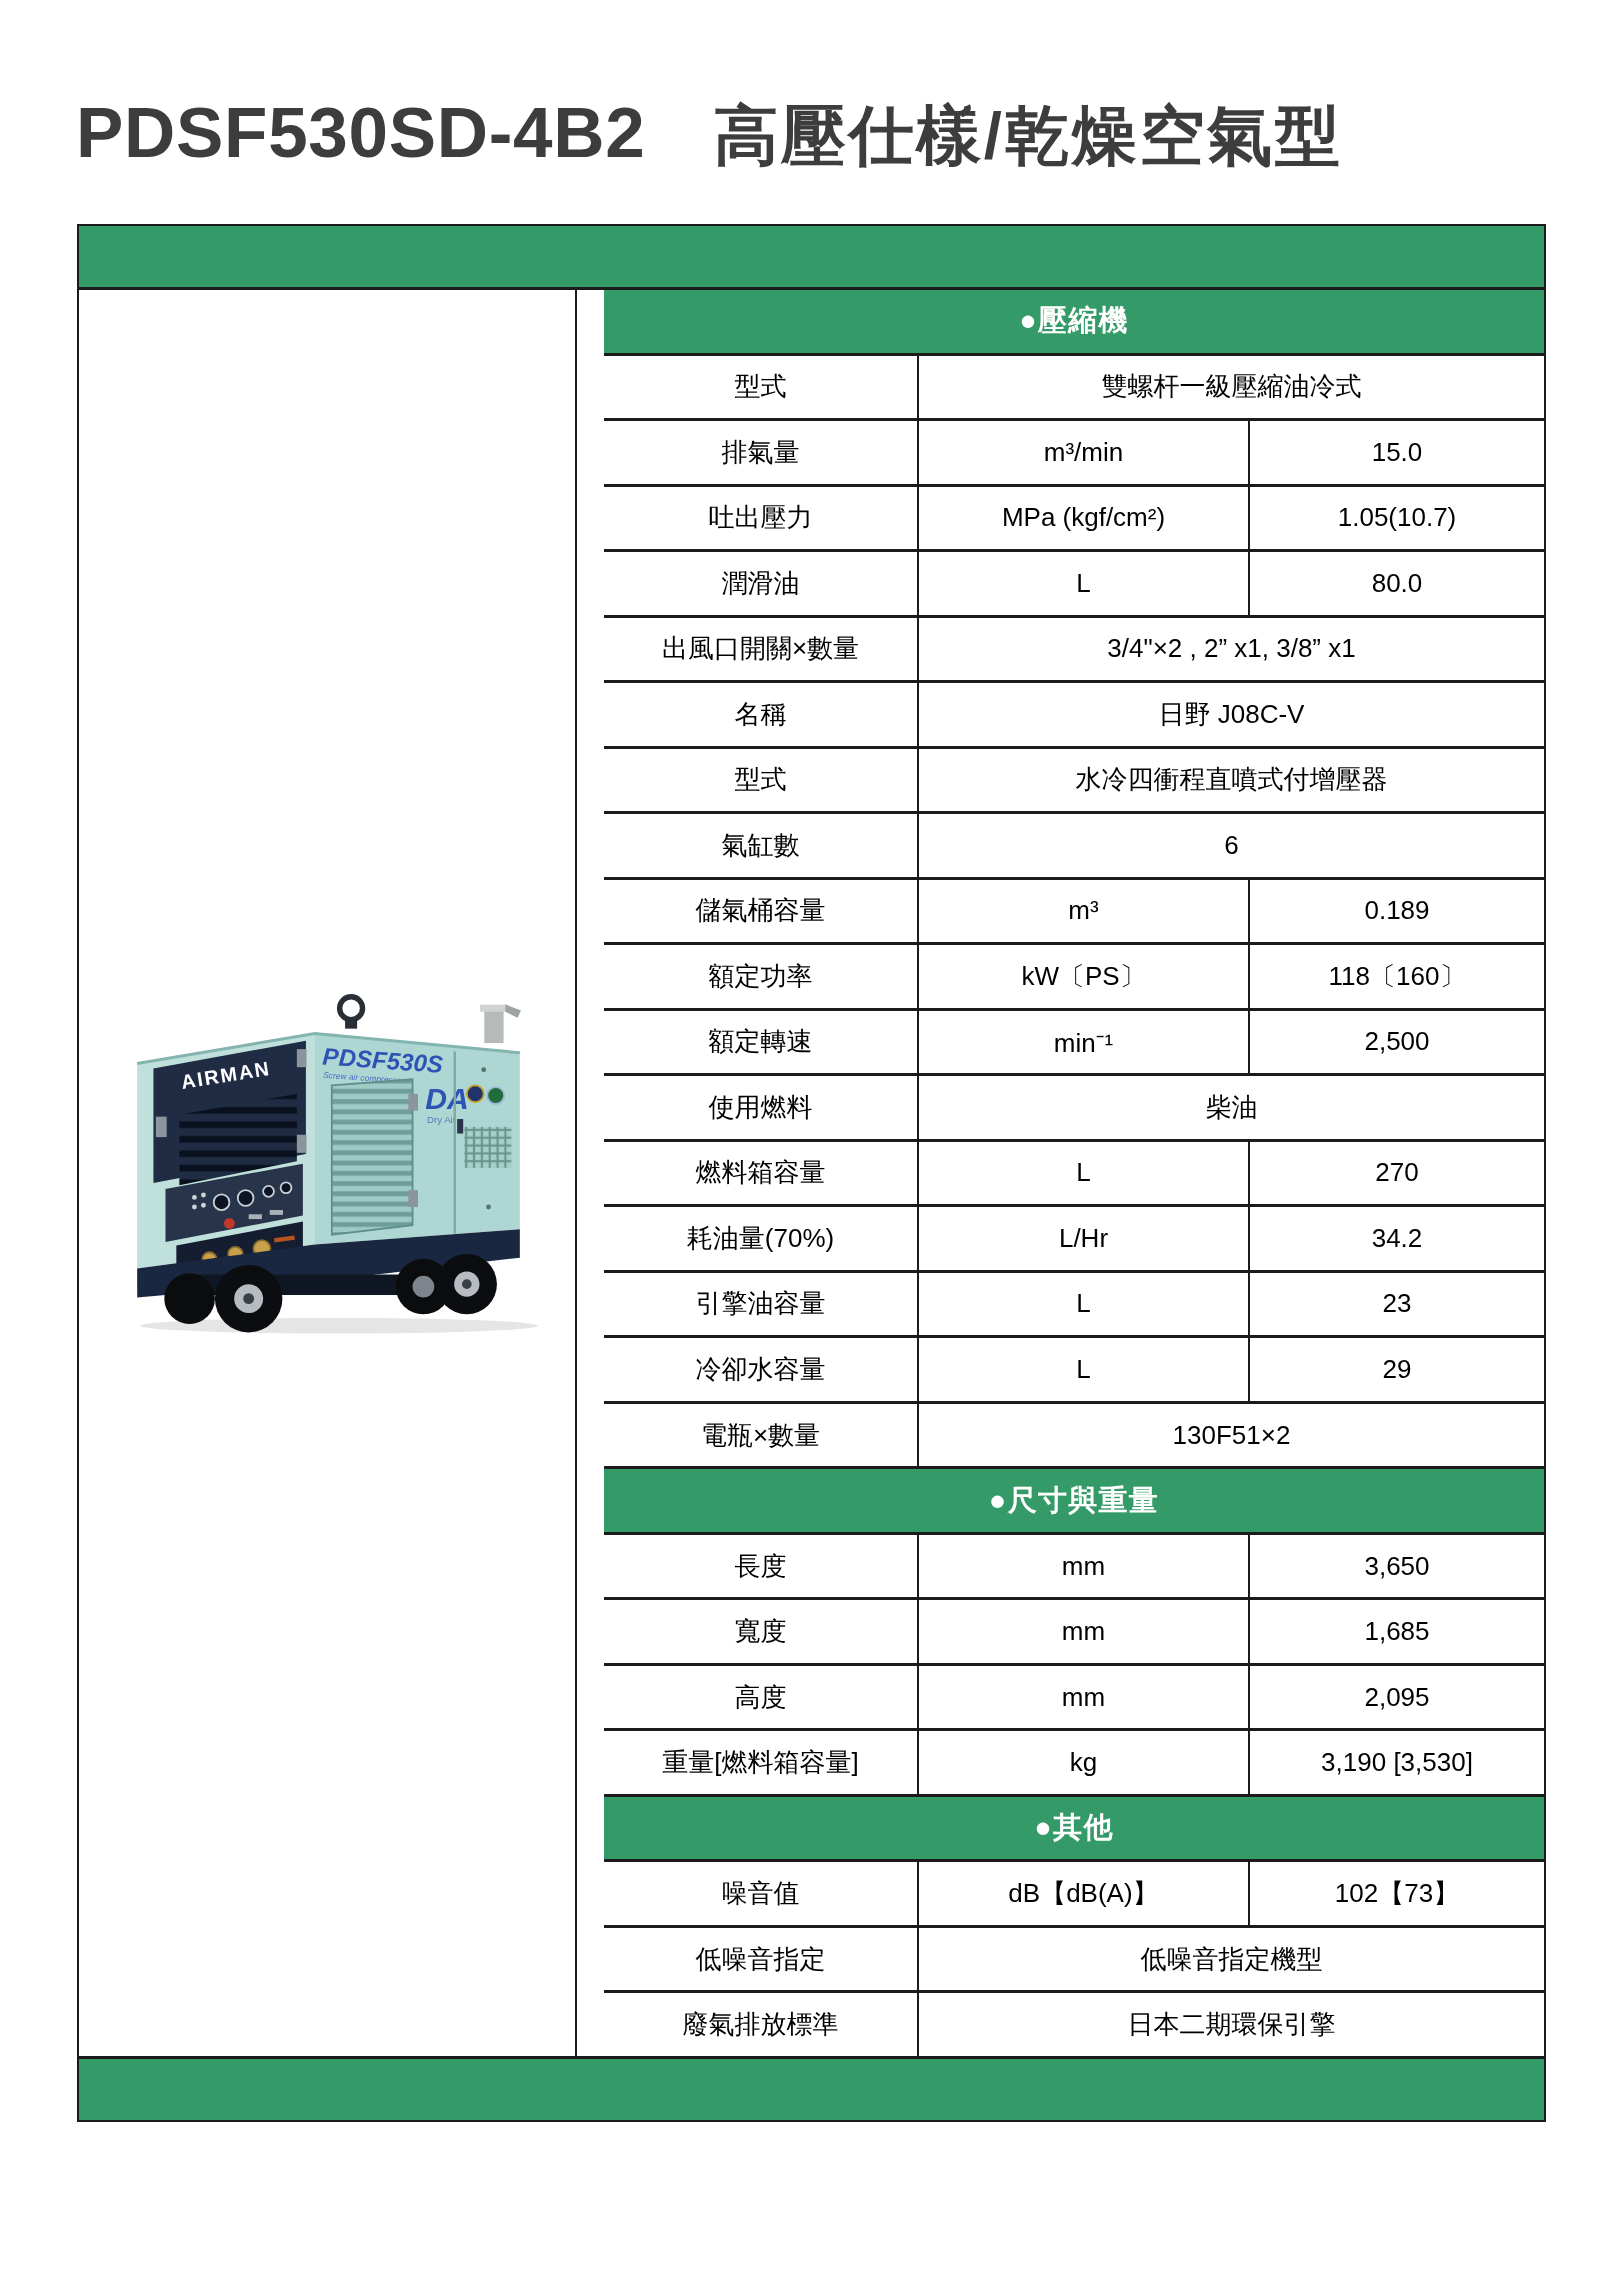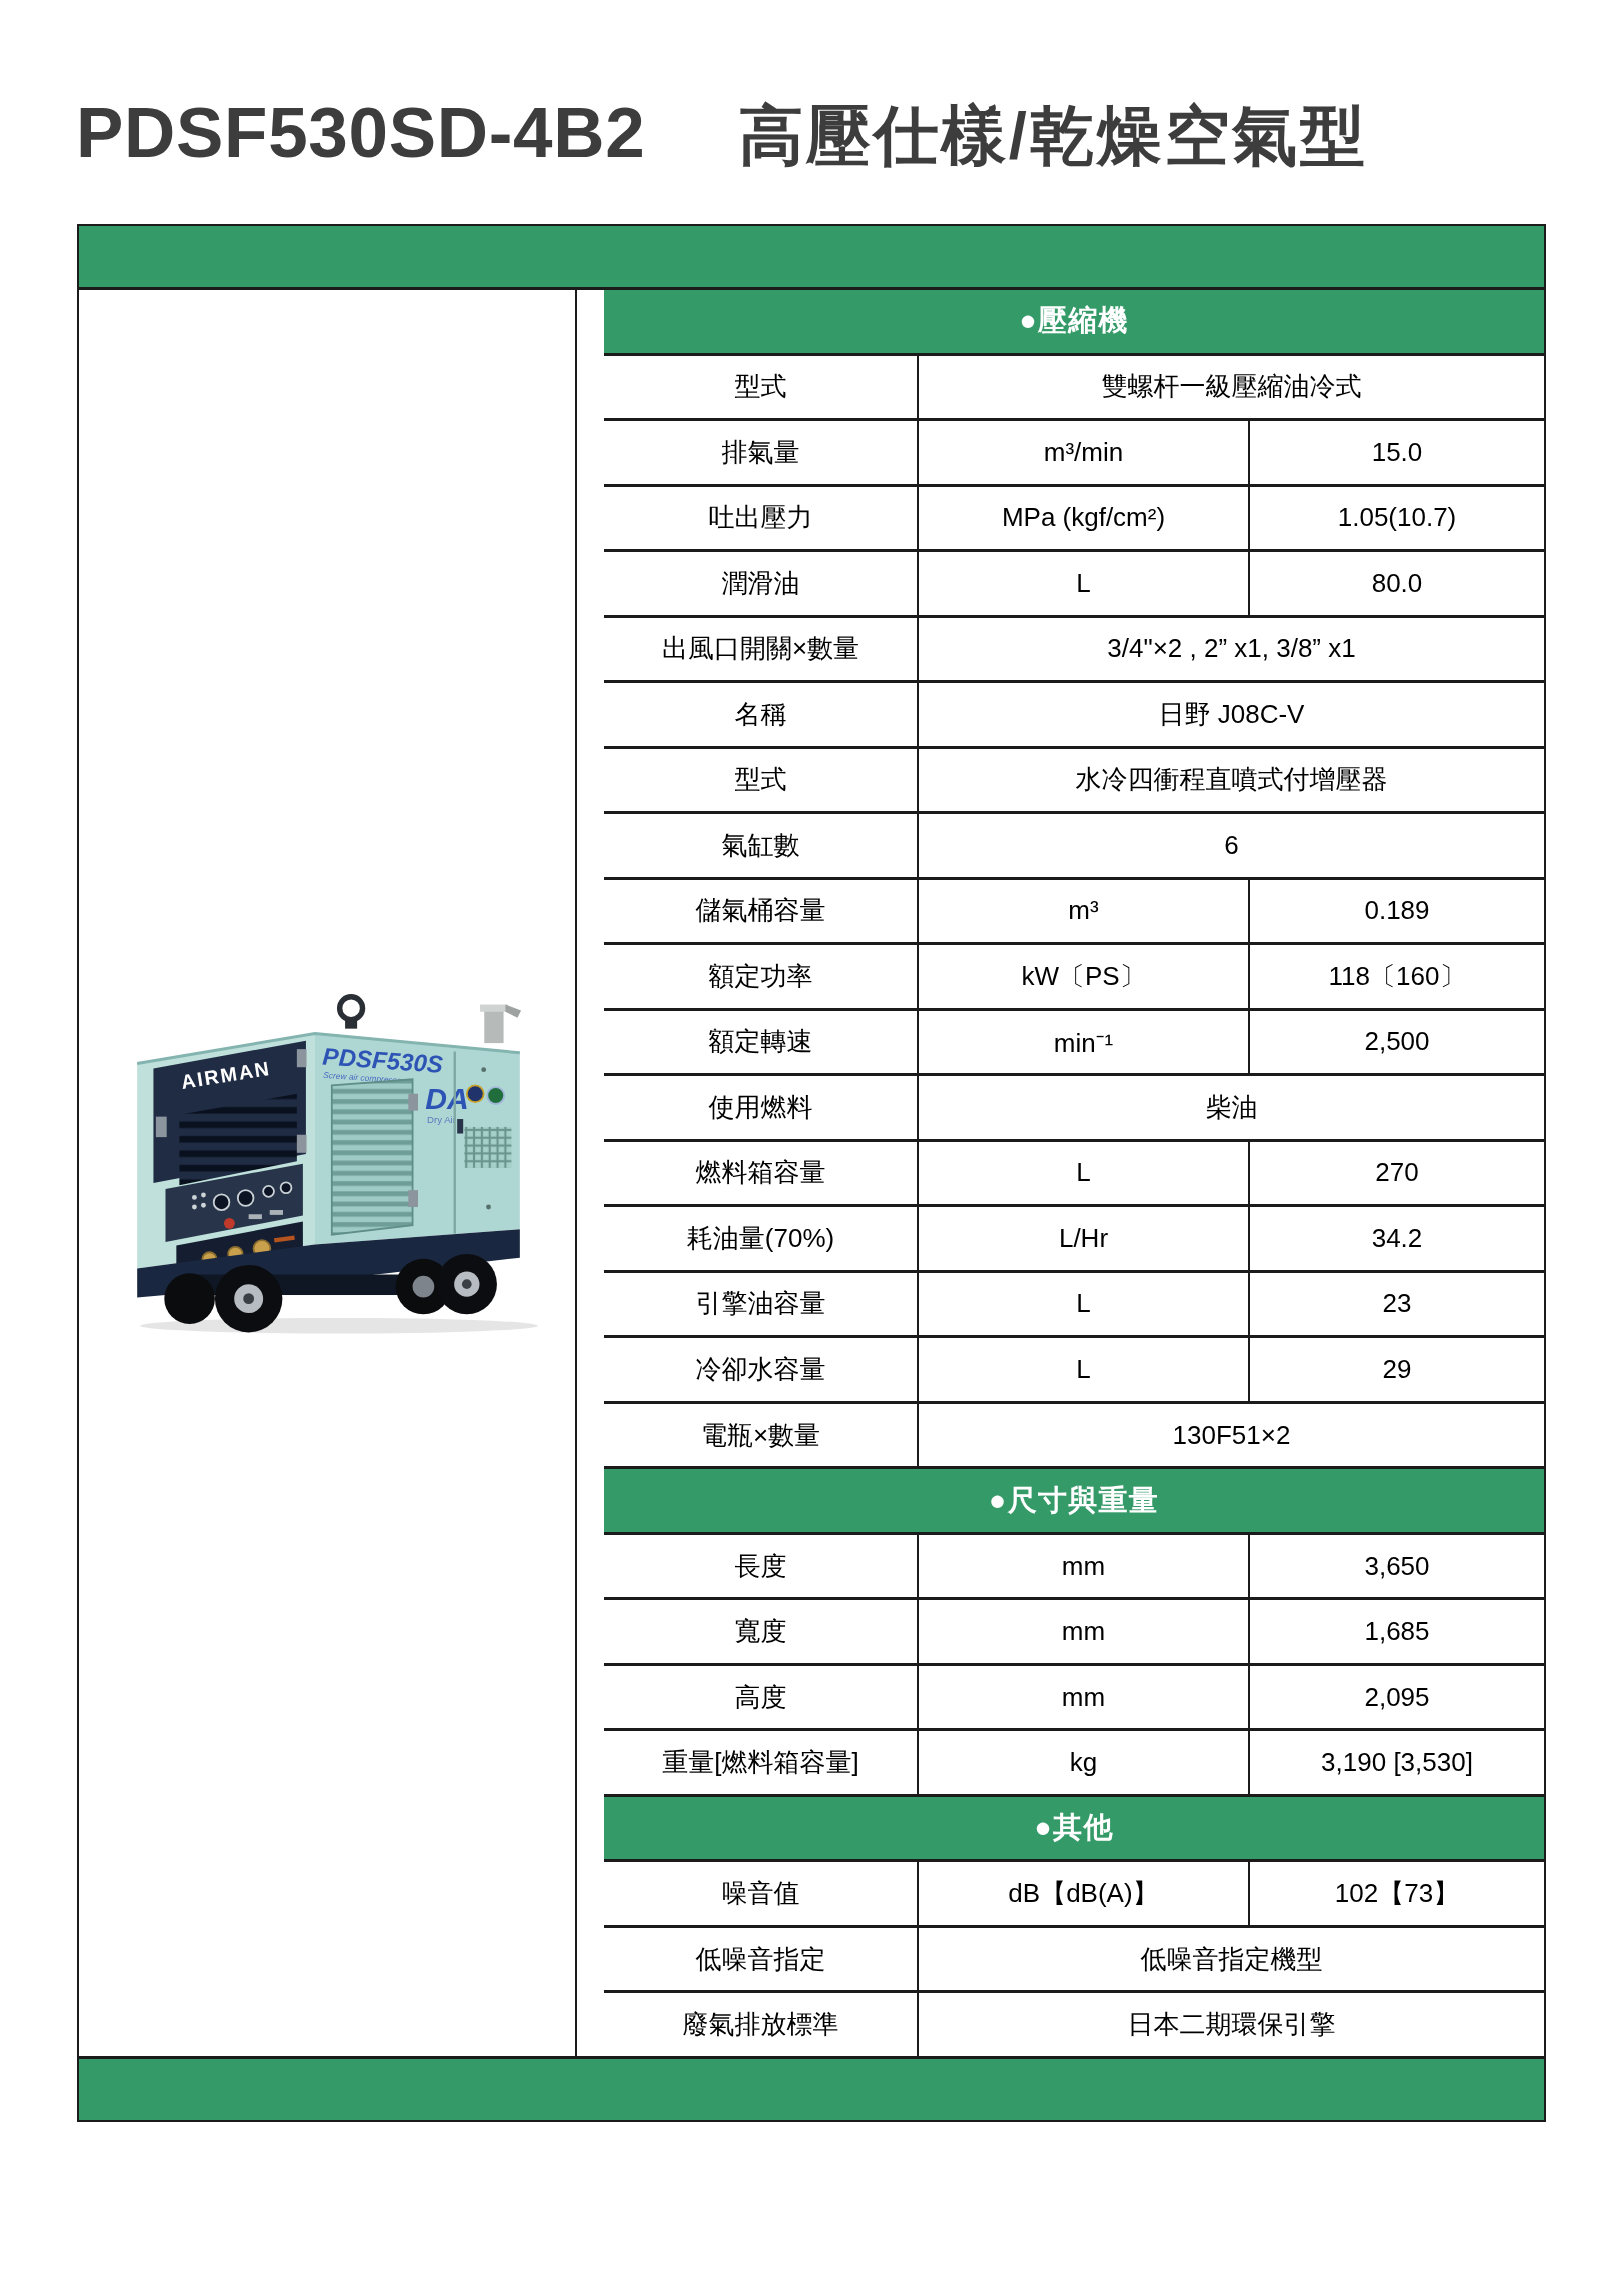--- a/index.html
+++ b/index.html
@@ -12,21 +12,21 @@
   }
   :root { --green:#349a68; --line:#1b1b1b; }
 
   
   .title-row {
     position:absolute; left:76px; top:92px;
     display:flex; align-items:flex-start; gap:68px;
     color:#3d3d3d; font-weight:bold; white-space:nowrap;
   }
   .title-model { font-size:71px; letter-spacing:0.7px; }
-  .title-spec  { font-size:65px; letter-spacing:2.6px;margin-left:25px; }
+  .title-spec  { font-size:65px; letter-spacing:2.6px; }
 
   
   .spec-table {
     position:absolute; left:77px; top:224px;
     width:1469px; height:1898px;
     border:2.6px solid var(--line);
     box-sizing:border-box;
     display:flex; flex-direction:column;
     background:#ffffff;
   }

